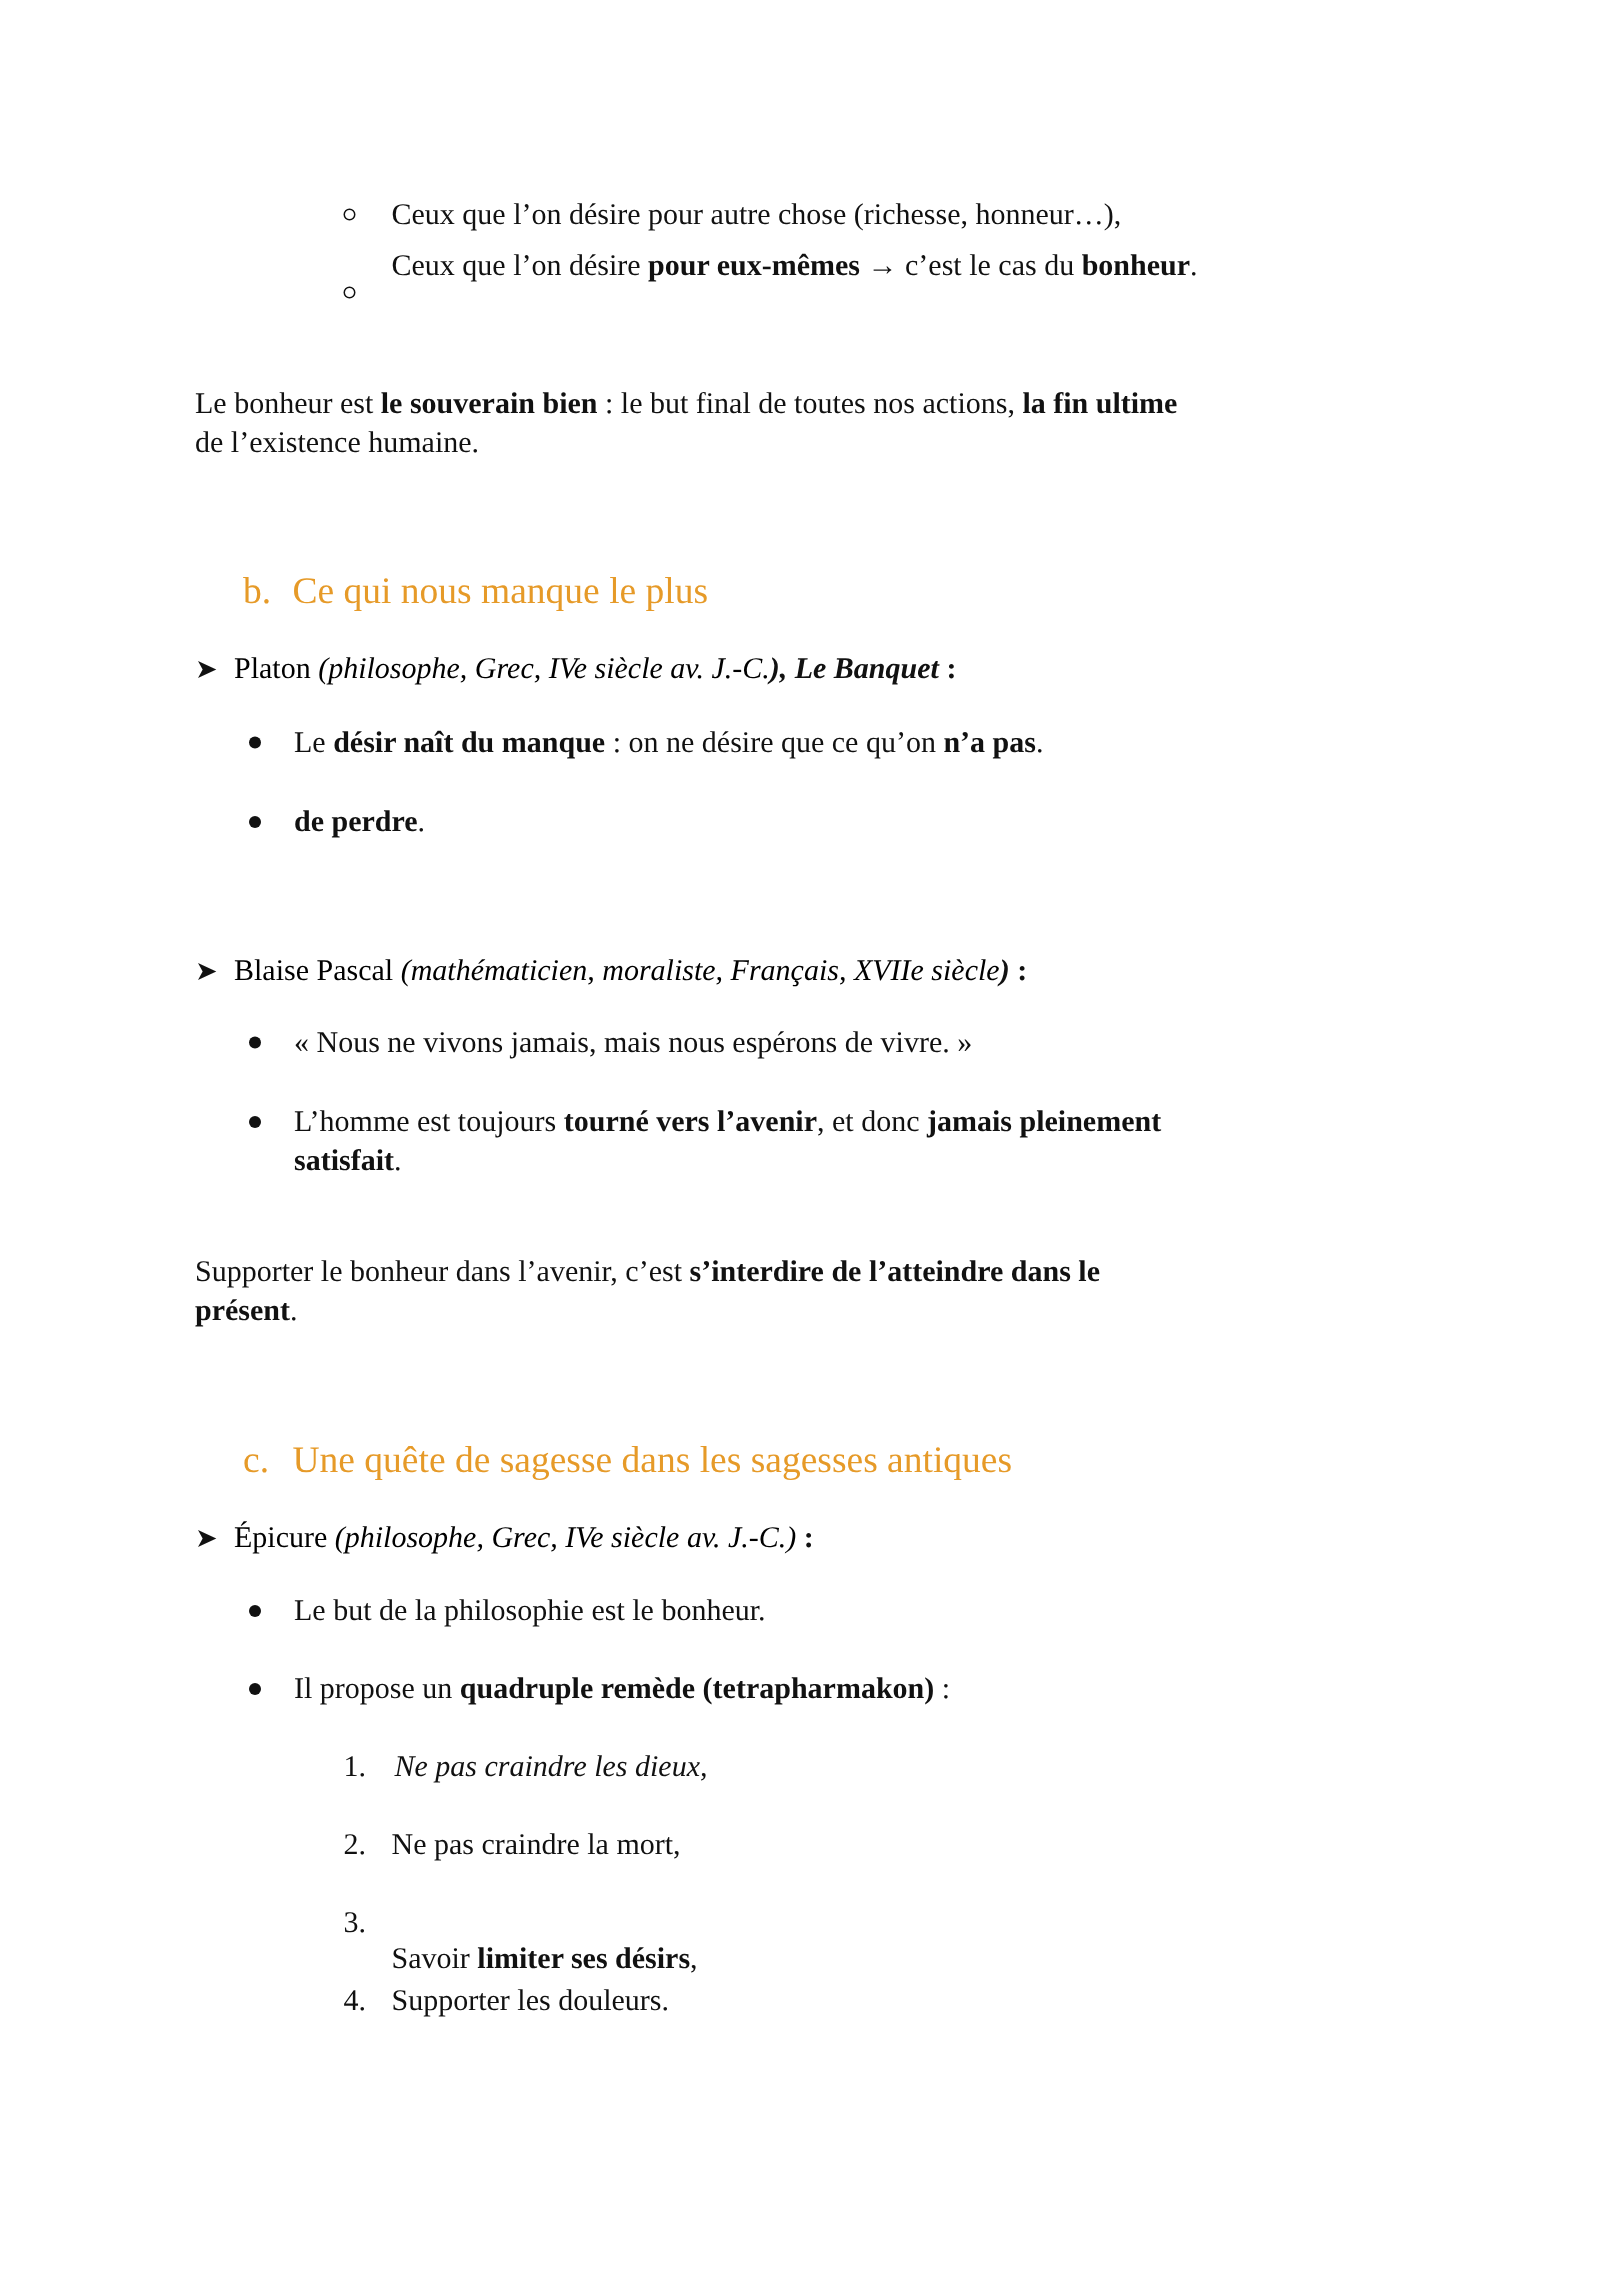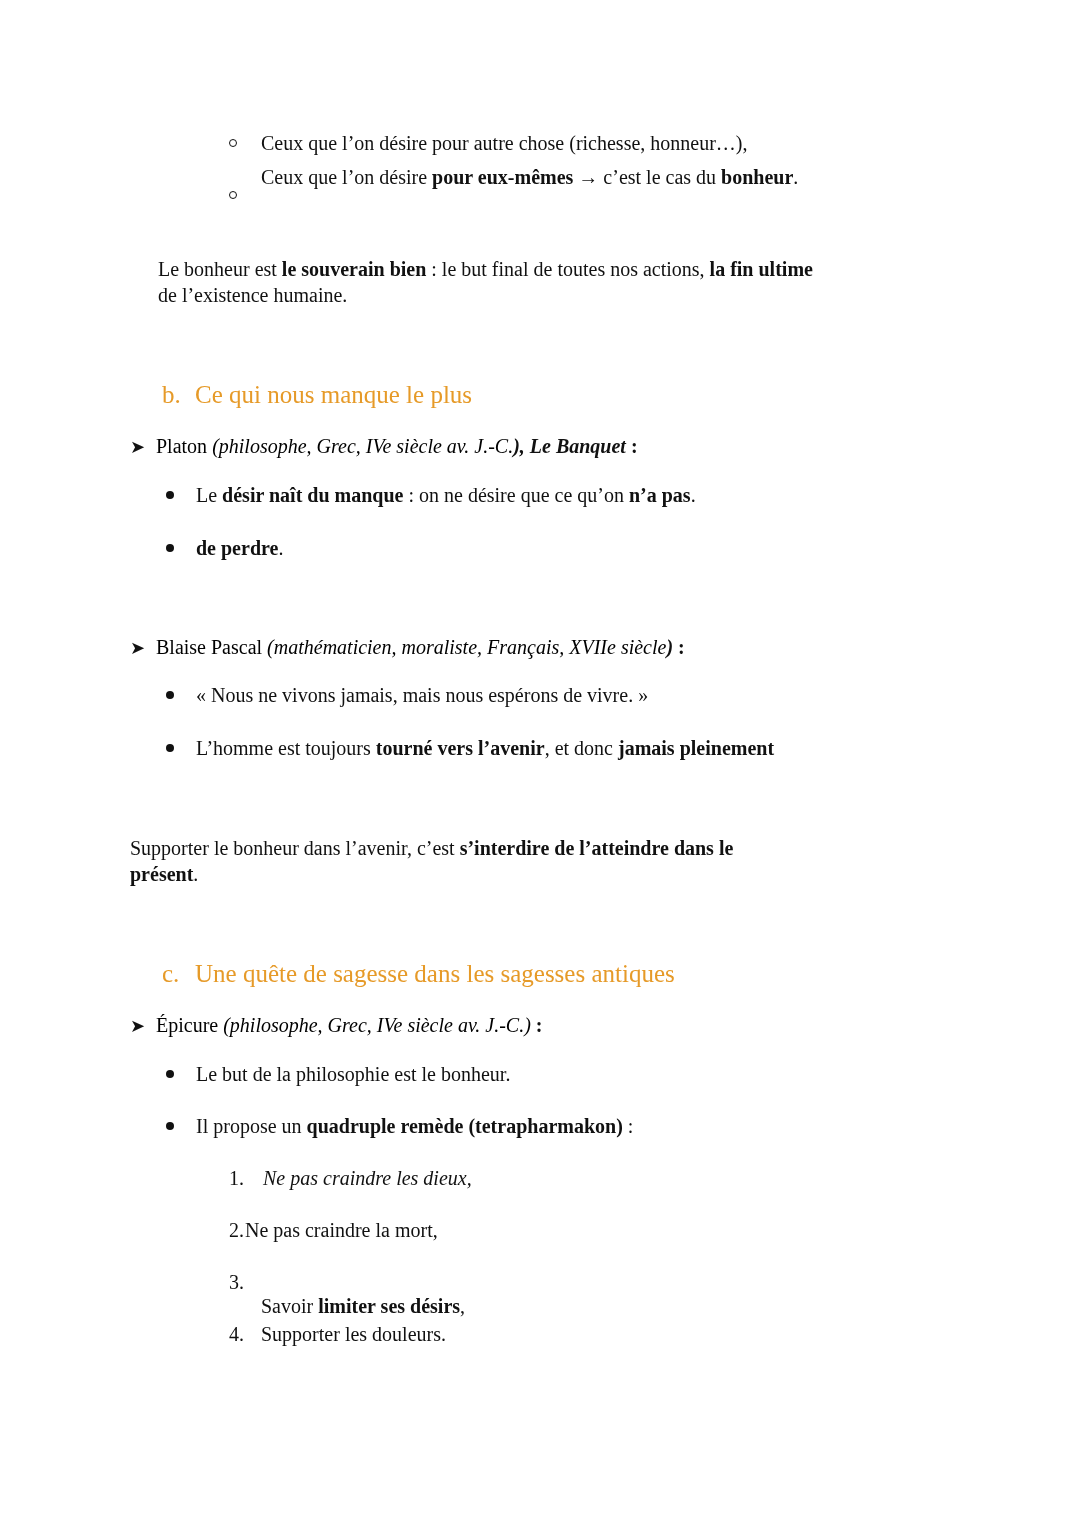--- a/index.html
+++ b/index.html
@@ -30,21 +30,21 @@
   <span class="circ" style="left:229px;top:139px;"></span>
   <div class="abs line" style="left:261px;top:130px;">
     <span>Ceux que l’on désire pour autre chose (richesse, honneur…),</span>
   </div>
 
   <span class="circ" style="left:229px;top:191px;"></span>
   <div class="abs line" style="left:261px;top:164px;">
     <span>Ceux que l’on désire </span><b>pour eux-mêmes</b><span> → c’est le cas du </span><b>bonheur</b><span>.</span>
   </div>
 
-  <div class="abs line" style="left:130px;top:256px;margin-left:28px;">
+  <div class="abs line" style="left:130px;top:256px;">
     <div>
       <span>Le bonheur est </span><b>le souverain bien</b><span> : le but final de toutes nos actions, </span><b>la fin ultime</b>
     </div>
     <div>
       <span>de l’existence humaine.</span>
     </div>
   </div>
 
   <div class="abs heading" style="left:162px;top:381px;">
     <span class="marker">b.</span><span>Ce qui nous manque le plus</span>
@@ -73,20 +73,23 @@
   <span class="dot" style="left:166px;top:691px;"></span>
   <div class="abs line" style="left:196px;top:682px;">
     <span>« Nous ne vivons jamais, mais nous espérons de vivre. »</span>
   </div>
 
   <span class="dot" style="left:166px;top:744px;"></span>
   <div class="abs line" style="left:196px;top:735px;">
     <div>
       <span>L’homme est toujours </span><b>tourné vers l’avenir</b><span>, et donc </span><b>jamais pleinement</b>
     </div>
+    <div>
+      <b>satisfait</b><span>.</span>
+    </div>
   </div>
 
   <div class="abs line" style="left:130px;top:835px;">
     <div>
       <span>Supporter le bonheur dans l’avenir, c’est </span><b>s’interdire de l’atteindre dans le</b>
     </div>
     <div>
       <b>présent</b><span>.</span>
     </div>
   </div>
@@ -108,21 +111,21 @@
   <div class="abs line" style="left:196px;top:1113px;">
     <span>Il propose un </span><b>quadruple remède (tetrapharmakon)</b><span> :</span>
   </div>
 
   <div class="abs line" style="left:229px;top:1165px;width:400px;">
     <span class="num" style="left:0;">1.</span>
     <span style="position:absolute;left:34px;font-style:italic;">Ne pas craindre les dieux,</span>
   </div>
   <div class="abs line" style="left:229px;top:1217px;width:400px;">
     <span class="num" style="left:0;">2.</span>
-    <span style="position:absolute;left:16px;text-align:right;">Ne pas craindre la mort,</span>
+    <span style="position:absolute;left:32px;text-align:right;">Ne pas craindre la mort,</span>
   </div>
   <div class="abs line" style="left:229px;top:1269px;width:400px;">
     <span class="num" style="left:0;">3.</span>
     <span style="position:absolute;left:32px;white-space:nowrap;margin-top:24px;"><span>Savoir </span><b>limiter ses désirs</b><span>,</span></span>
   </div>
   <div class="abs line" style="left:229px;top:1321px;width:400px;">
     <span class="num" style="left:0;">4.</span>
     <span style="position:absolute;left:32px;">Supporter les douleurs.</span>
   </div>
 

